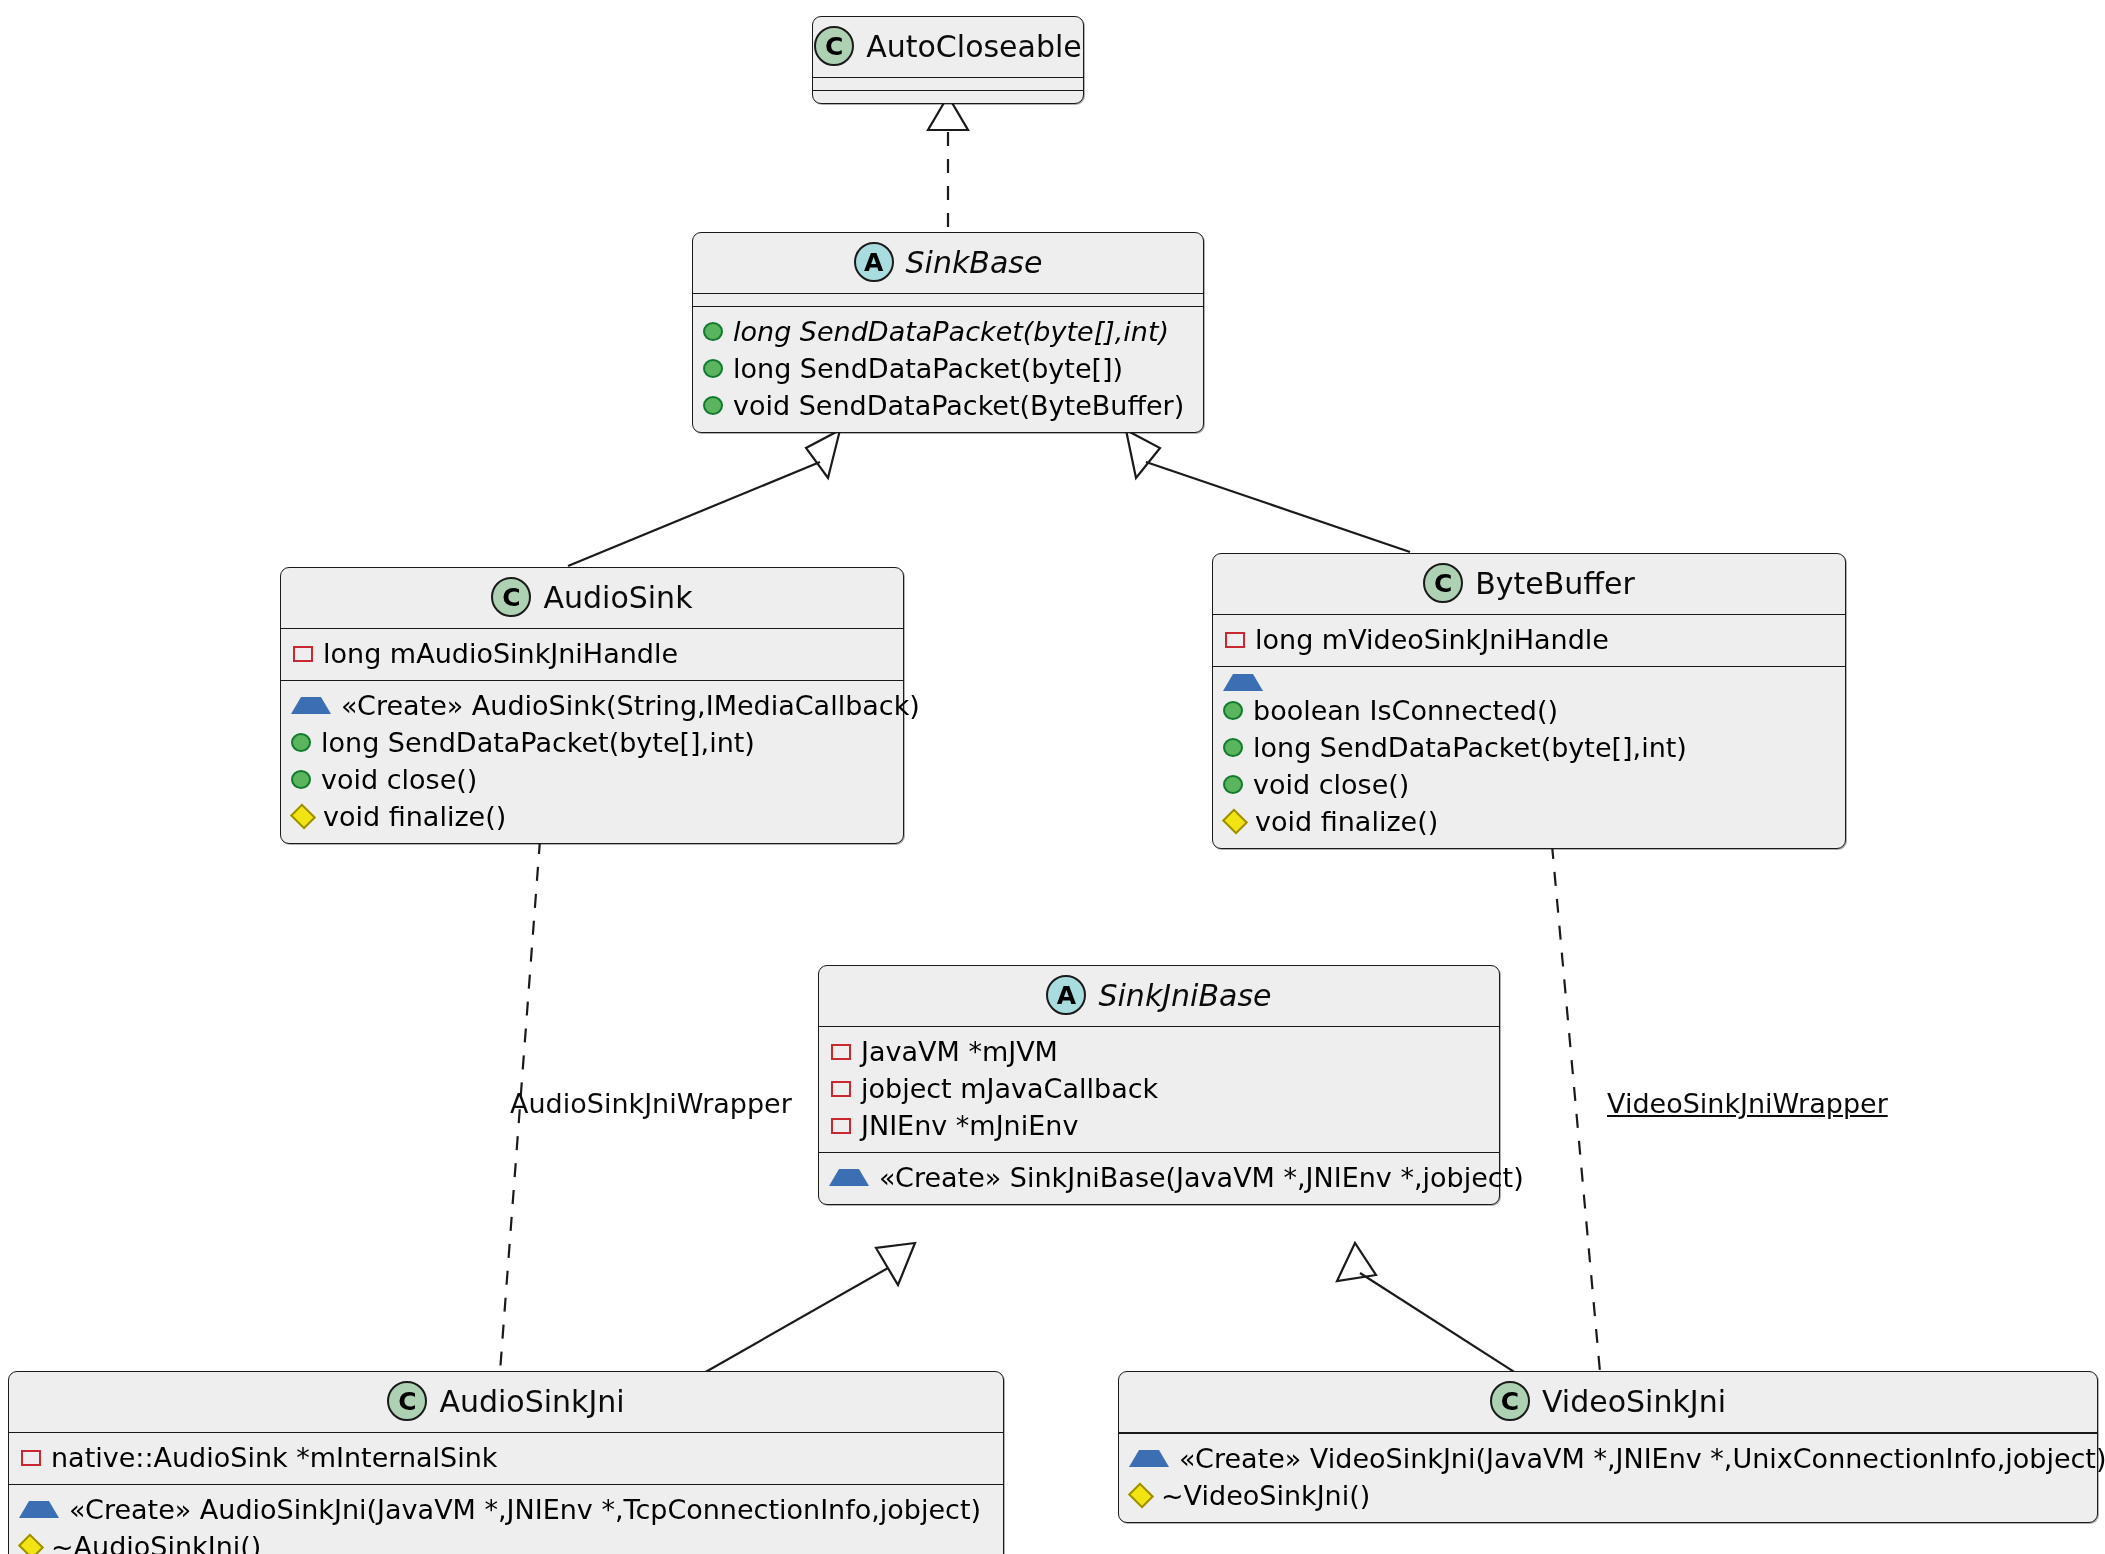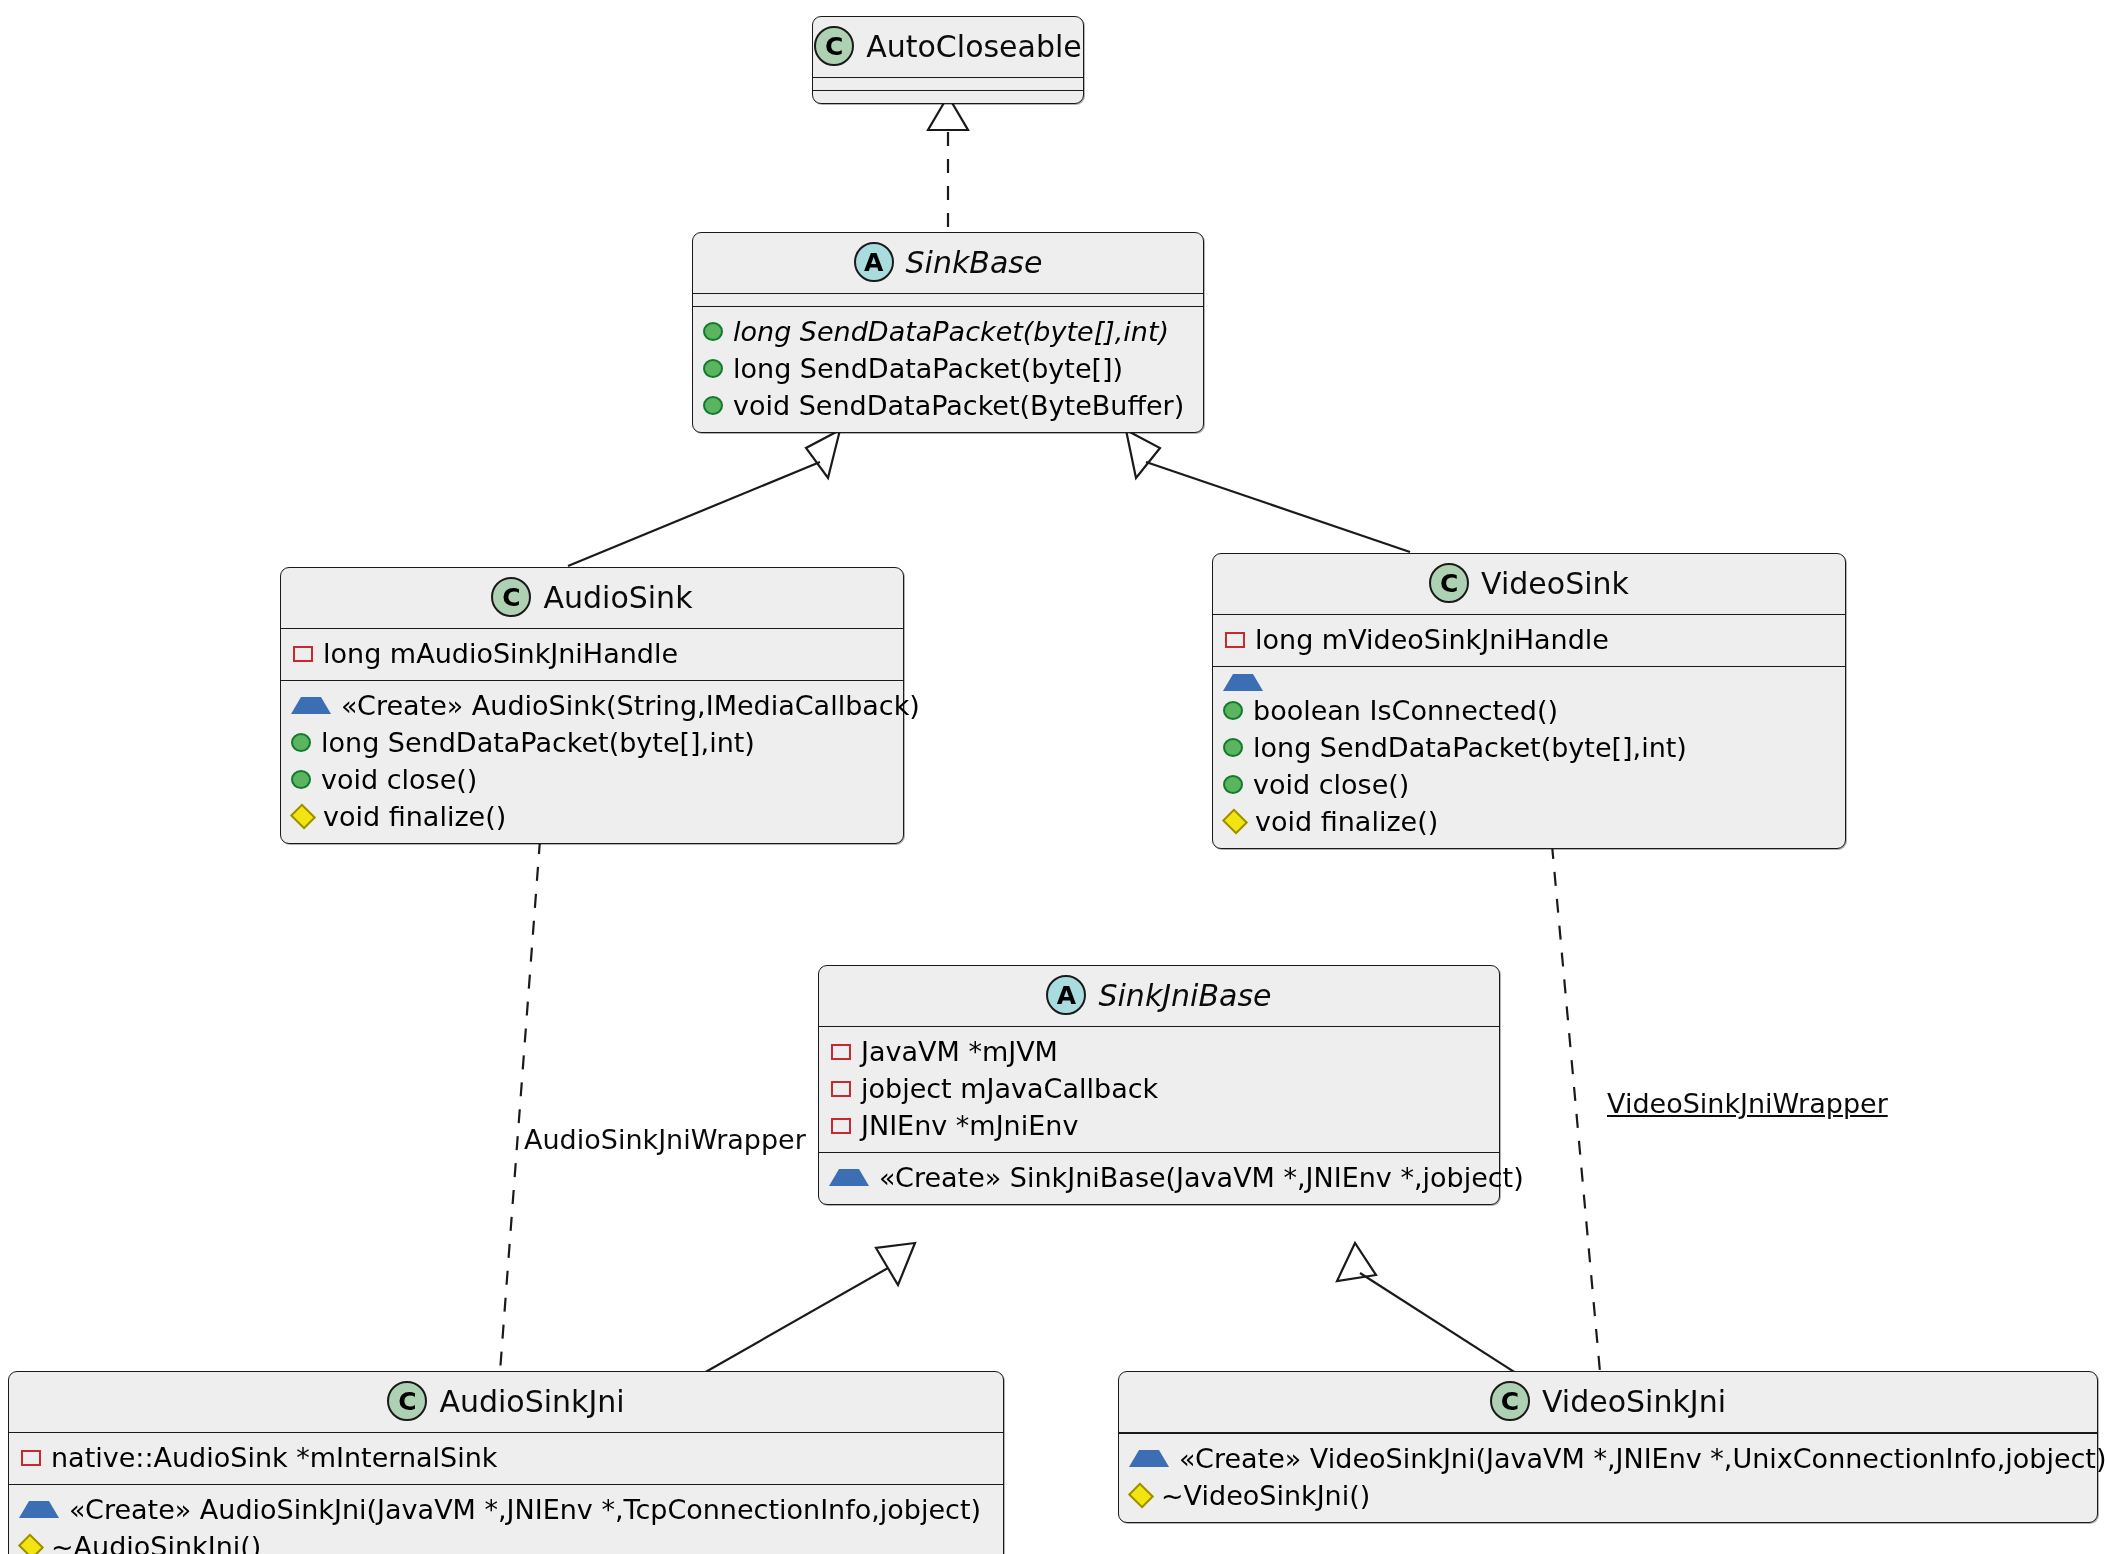--- a/index.html
+++ b/index.html
@@ -233,21 +233,21 @@
       <div class="member">
         <span class="vis protected-method"></span>
         <span class="m-text">void finalize()</span>
       </div>
     </div>
   </div>
 
   <div class="uml-class" style="left:1212px; top:553px; width:634px;">
     <div class="uml-title">
       <span class="circ c">C</span>
-      <span class="cls-name">VideoSink</span>
+      <span class="cls-name">ByteBuffer</span>
     </div>
     <div class="sep"></div>
     <div class="compartment">
       <div class="member">
         <span class="vis private-field"></span>
         <span class="m-text">long mVideoSinkJniHandle</span>
       </div>
     </div>
     <div class="sep"></div>
     <div class="compartment">
@@ -339,17 +339,17 @@
         <span class="vis ctor"></span>
         <span class="m-text">«Create» VideoSinkJni(JavaVM *,JNIEnv *,UnixConnectionInfo,jobject)</span>
       </div>
       <div class="member">
         <span class="vis protected-method"></span>
         <span class="m-text">~VideoSinkJni()</span>
       </div>
     </div>
   </div>
 
-  <div class="edge-label" style="left:524px; top:1088px;margin-top:36px;">AudioSinkJniWrapper</div>
+  <div class="edge-label" style="left:510px; top:1088px;">AudioSinkJniWrapper</div>
 
   <div class="edge-label" style="left:1607px; top:1088px;text-decoration:underline;">VideoSinkJniWrapper</div>
 
 </div>
 
 </body></html>

